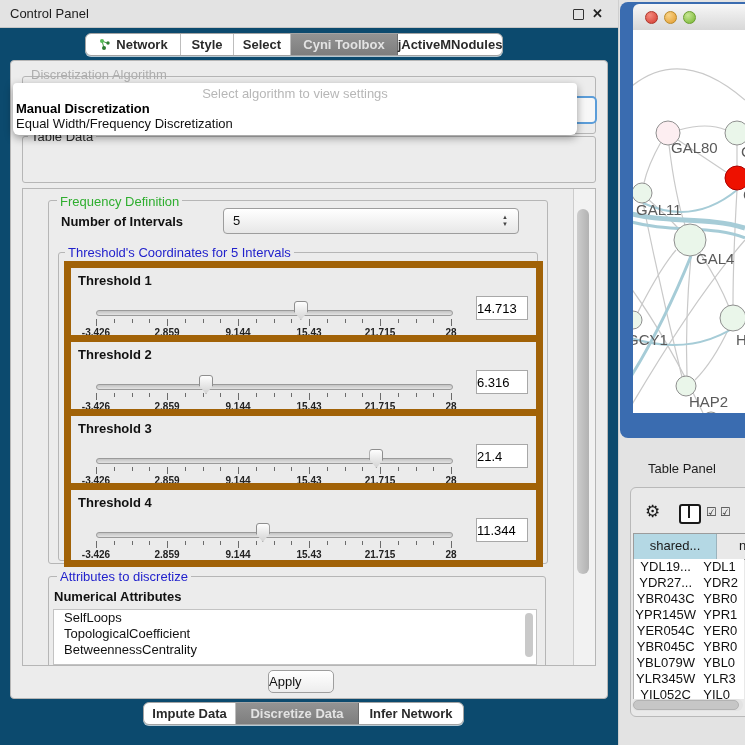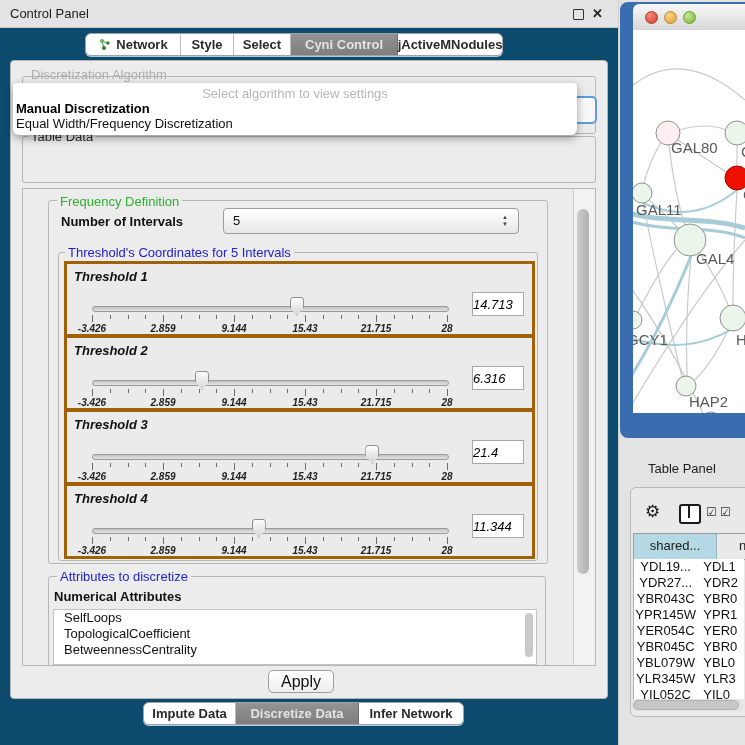--- a/index.html
+++ b/index.html
@@ -37,38 +37,38 @@
   
   .combo{background:linear-gradient(#ffffff,#e7e7e7);border:1px solid #9d9d9d;border-radius:4px;
     font-size:13px;color:#111;box-sizing:border-box;padding-left:9px;}
   .combo .val{line-height:24px;}
   .arrows{position:absolute;right:8px;top:5px;width:10px;font-size:6px;line-height:7px;color:#444;text-align:center;}
   
   .scrollpane{left:22px;top:188px;width:572px;height:476px;border:1px solid #b6b6b6;background:#ececec;overflow:hidden;}
   .vtrack{left:550px;top:0;width:21px;height:476px;background:#f2f2f2;border-left:1px solid #cccccc;}
   .vthumb{left:554px;top:20px;width:12px;height:365px;border-radius:6px;background:linear-gradient(90deg,#cdcdcd,#b2b2b2);}
   
-  .threshold-panel{left:41px;width:465px;height:70px;border:3px solid #a16207;background:#ebebeb;font-style:italic;}
+  .threshold-panel{left:41px;width:465px;height:70px;border:7px solid #a16207;background:#ebebeb;}
   .th-label{position:absolute;left:7px;top:5px;font-weight:bold;font-size:13px;color:#111;}
   .slider-track{position:absolute;left:25px;top:42px;width:355px;height:4px;border:1px solid #9a9a9a;border-radius:3px;
     background:linear-gradient(#c3c3c3,#e3e3e3);}
   .slider-thumb{position:absolute;top:33px;width:14px;height:19px;background:linear-gradient(#fefefe,#d4d4d4);
     border:1px solid #8e8e8e;border-radius:3px 3px 0 0;clip-path:polygon(0 0,100% 0,100% 55%,50% 100%,0 55%);box-sizing:border-box;}
   .tick{position:absolute;top:51px;width:1px;height:4px;background:#6b6b6b;}
   .tick.major{height:7px;}
   .scale-label{position:absolute;top:59px;width:40px;text-align:center;font-size:10px;font-weight:bold;color:#222;}
   .th-value{position:absolute;left:405px;top:28px;width:52px;height:24px;background:#fff;border:1px solid #a8a8a8;
     font-size:13px;line-height:24px;text-align:left;padding-right:5px;box-sizing:border-box;}
   
   .attr-list{background:#fff;border:1px solid #c3c3c3;overflow:hidden;}
   .attr-item{font-size:13px;line-height:16px;padding-left:10px;color:#111;}
   .list-vthumb{position:absolute;right:3px;top:3px;width:8px;height:44px;border-radius:4px;background:#c9c9c9;}
   
   .apply-btn{left:268px;top:670px;width:64px;height:21px;background:linear-gradient(#ffffff,#ededed);
-    border:1px solid #9e9e9e;border-radius:5px;font-size:16px;text-align:center;line-height:21px;color:#111;}
+    border:1px solid #9e9e9e;border-radius:5px;font-size:13px;text-align:left;line-height:21px;color:#111;}
   
   #network-window{left:620px;top:2px;width:125px;height:436px;background:#3a6cb0;border-radius:8px 0 0 8px;overflow:hidden;}
   .net-titlebar{left:13px;top:2px;width:112px;height:26px;background:linear-gradient(#f7f7f7,#d8d8d8);
     border-bottom:1px solid #a6a6a6;border-radius:6px 0 0 0;}
   .light{position:absolute;top:7px;width:13px;height:13px;border-radius:50%;box-sizing:border-box;}
   .light.red{left:12px;background:radial-gradient(circle at 35% 30%,#f4897d,#d33a2f);border:1px solid #ad352a;}
   .light.yellow{left:31px;background:radial-gradient(circle at 35% 30%,#f8d388,#e39b2d);border:1px solid #bb8a28;}
   .light.green{left:50px;background:radial-gradient(circle at 35% 30%,#c8e695,#74b52e);border:1px solid #6a9e2f;}
   .net-canvas{left:13px;top:28px;width:112px;height:383px;background:#fff;overflow:hidden;}
   
@@ -116,21 +116,21 @@
       </span>
       <span>Network</span>
     </div>
     <div class="seg" style="width:53px">
       <span>Style</span>
     </div>
     <div class="seg" style="width:57px">
       <span>Select</span>
     </div>
     <div class="seg selected" style="width:107px">
-      <span>Cyni Control</span>
+      <span>Cyni Toolbox</span>
     </div>
     <div class="seg" style="width:104px">
       <span>jActiveMNodules</span>
     </div>
   </div>
 
   <div class="main-panel abs"></div>
 
   <div class="group abs" style="left:22px;top:76px;width:572px;height:56px;"></div>
   <div class="group-label lbl-gray abs" style="left:28px;top:67px;">Discretization Algorithm</div>

